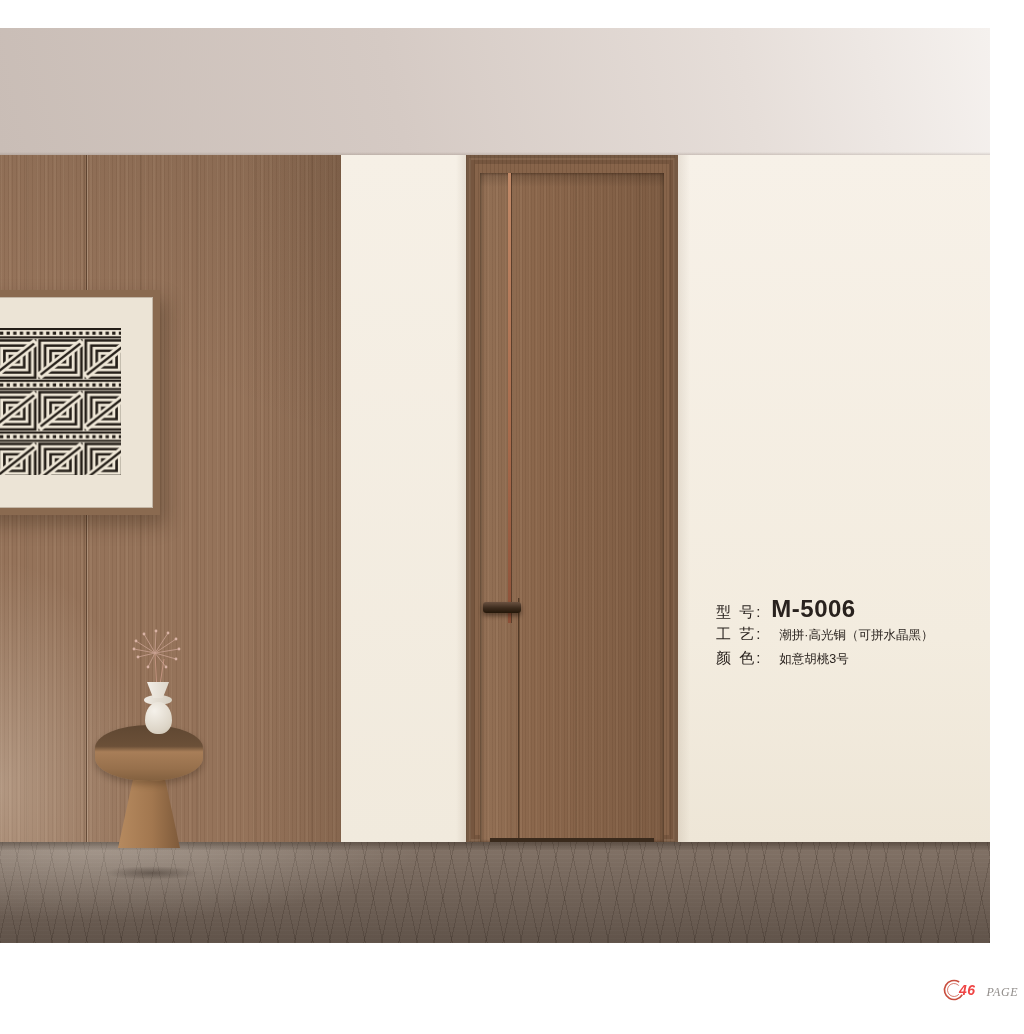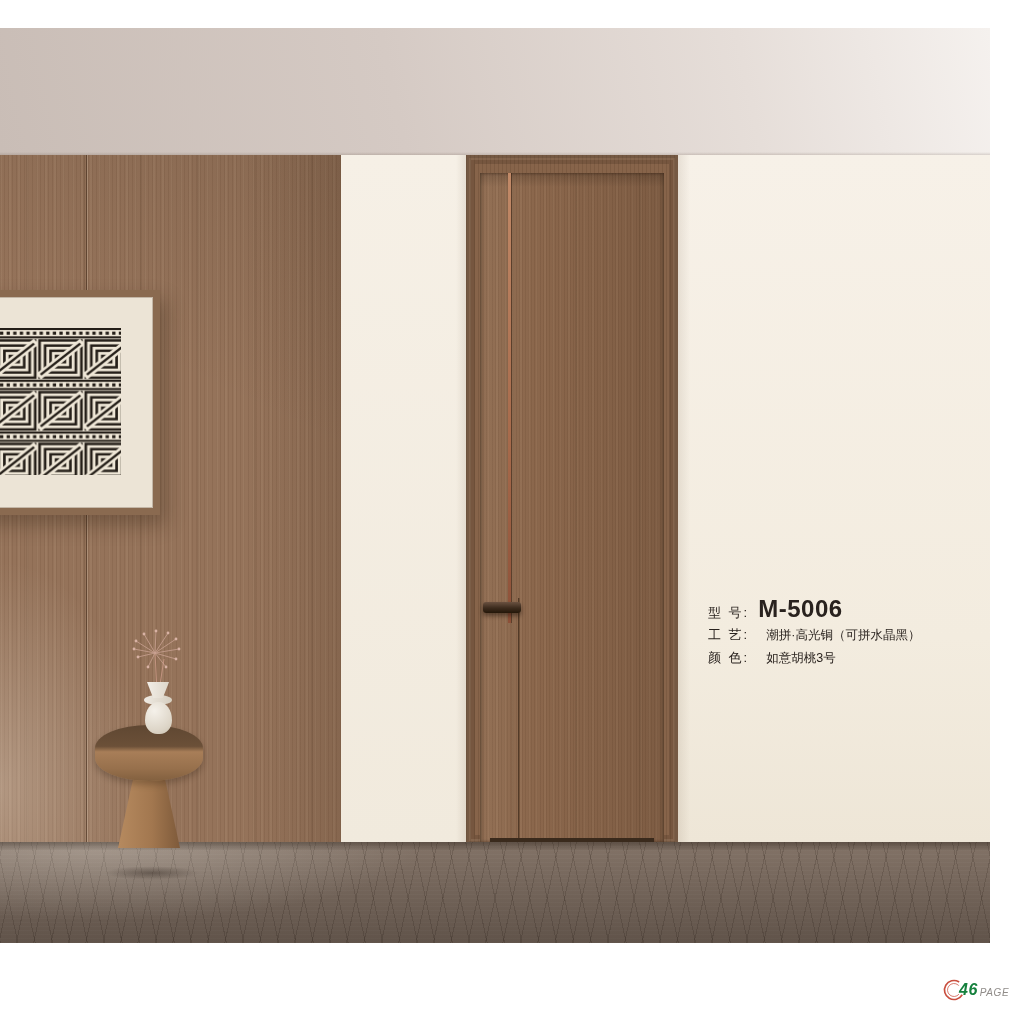--- a/index.html
+++ b/index.html
@@ -110,21 +110,21 @@
     background:linear-gradient(to bottom,#f7f1e8 0%,#f3ecdf 70%,#eee6d7 100%);
   }
   .wall-cream-right::before{
     content:""; position:absolute; left:0; top:0; height:100%; width:12px;
     background:linear-gradient(to right, rgba(90,65,40,0.10), transparent);
   }
 
   
   .spec-block { position:absolute; left:708px; top:571px; width:270px; color:#29221e; }
   .spec-row { display:flex; align-items:baseline; line-height:19px; }
-  .spec-label { font-size:13px; letter-spacing:2px; white-space:nowrap; }
+  .spec-label { font-size:15px; letter-spacing:2px; white-space:nowrap;margin-left:8px; }
   .spec-model-value { font-size:24px; font-weight:bold; margin-left:9px; letter-spacing:0.5px; }
   .spec-value { font-size:12.5px; margin-left:17px; white-space:nowrap; }
   .spec-row + .spec-row { margin-top:3px; }
 
   
   .table { position:absolute; left:95px; top:697px; width:108px; height:123px; }
   .table-disc {
     position:absolute; left:0; top:0; width:108px; height:56px;
     border-radius:54px/23px;
     background:linear-gradient(to bottom,#5f4732 0%,#6b5038 38%,#a87e58 48%,#97704c 78%,#82603f 100%);
@@ -168,22 +168,22 @@
       repeating-linear-gradient(0deg, rgba(255,255,255,0.035) 0 1px, transparent 1px 4px);
   }
   .floor-junction-shadow {
     position:absolute; left:0; top:0; width:100%; height:9px;
     background:linear-gradient(to bottom, rgba(28,18,10,0.38), transparent);
   }
 
   
   .footer-logo { position:absolute; left:941px; top:977px; display:flex; align-items:center; }
   .logo-ring { width:26px; height:26px; }
-  .logo-number { font-size:16px; font-weight:bold; font-style:italic; color:#15803d; margin-left:-8px; letter-spacing:0.5px; }
-  .logo-suffix { font-size:10px; font-style:italic; color:#908c89; margin-left:2px; margin-top:5px; letter-spacing:0.6px; }
+  .logo-number { font-size:14px; font-weight:bold; font-style:italic; color:#ef4444; margin-left:-8px; letter-spacing:0.5px; }
+  .logo-suffix { font-size:12px; font-style:italic; color:#908c89; margin-left:11px; margin-top:5px; letter-spacing:0.6px;font-family:Liberation Serif, serif; }
 </style>
 </head>
 <body>
 
 <div class="photo">
 
   <div class="ceiling"></div>
 
   <div class="wall-wood">
     <div class="light-overlay"></div>

